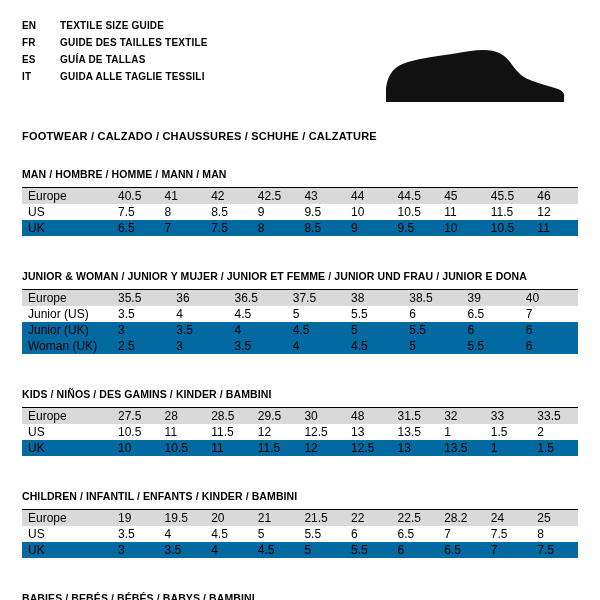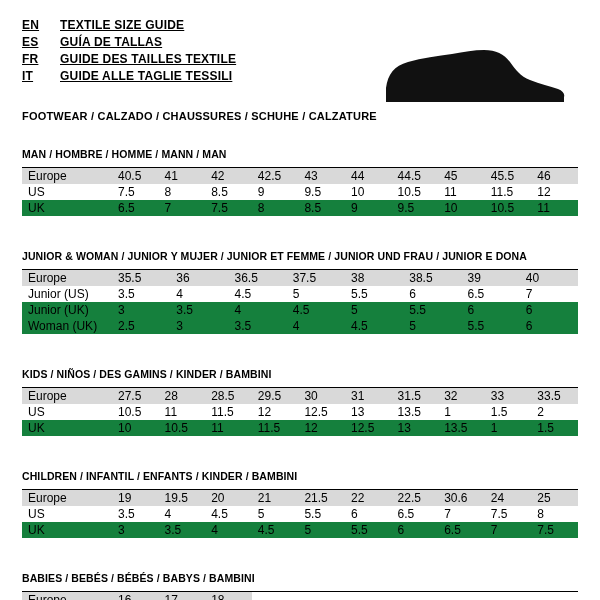--- a/index.html
+++ b/index.html
@@ -22,23 +22,22 @@
     padding: 18px 22px 0 22px;
   }
 
   
   .header {
     position: relative;
     height: 92px;
   }
   .lang-table {
     border-collapse: collapse;
-    font-size: 12px;
+    font-size: 10px;
     line-height: 15.5px;
-    text-decoration: underline;
   }
   .lang-table td {
     padding: 0 0 1.5px 0;
     vertical-align: top;
     white-space: nowrap;
   }
   .lang-code {
     width: 38px;
     font-weight: bold;
     letter-spacing: 0.2px;
@@ -54,20 +53,21 @@
     right: 10px;
     width: 190px;
     height: 62px;
   }
   .shoe-wrap svg { display: block; }
 
   .section-title {
     font-size: 11px;
     font-weight: bold;
     letter-spacing: 0.2px;
+    margin-top: 20px;
   }
 
   
   .group {
     margin-top: 34px;
   }
   .group.first { margin-top: 26px; }
 
   .group-title {
     font-size: 10.5px;
@@ -83,21 +83,21 @@
   table.sizes {
     border-collapse: collapse;
     width: 100%;
     font-size: 12px;
     table-layout: fixed;
   }
   table.sizes tr.head td {
     background: #d9d9d9;
   }
   table.sizes tr.alt td {
-    background: #15803d;
+    background: #0369a1;
   }
   table.sizes td {
     height: 16px;
     padding: 0 0 0 6px;
     vertical-align: middle;
     white-space: nowrap;
     overflow: hidden;
   }
   table.sizes td.label {
     width: 84px;
@@ -111,30 +111,30 @@
 <div class="page">
 
   <div class="header">
     <table class="lang-table">
       <tbody>
         <tr>
           <td class="lang-code">EN</td>
           <td class="lang-title">TEXTILE SIZE GUIDE</td>
         </tr>
         <tr>
+          <td class="lang-code">FR</td>
+          <td class="lang-title">GUIDE DES TAILLES TEXTILE</td>
+        </tr>
+        <tr>
           <td class="lang-code">ES</td>
           <td class="lang-title">GUÍA DE TALLAS</td>
         </tr>
         <tr>
-          <td class="lang-code">FR</td>
-          <td class="lang-title">GUIDE DES TAILLES TEXTILE</td>
-        </tr>
-        <tr>
           <td class="lang-code">IT</td>
-          <td class="lang-title">GUIDE ALLE TAGLIE TESSILI</td>
+          <td class="lang-title">GUIDA ALLE TAGLIE TESSILI</td>
         </tr>
       </tbody>
     </table>
 
     <div class="shoe-wrap">
       <svg viewBox="0 0 190 62" width="190" height="62" aria-hidden="true">
         <path d="M8 44 C10 30 16 22 30 18 C44 14 60 12 74 10 C86 8 96 6 106 6
                  C118 6 126 10 132 18 C138 26 142 32 152 36 C162 40 172 42 180 45
                  C185 47 187 50 186 53 L186 55 L8 55 Z" fill="#111111"></path>
         <path d="M8 55 L186 55 L186 58 L8 58 Z" fill="#111111"></path>
@@ -250,21 +250,21 @@
     <div class="rule"></div>
     <table class="sizes">
       <tbody>
         <tr class="head">
           <td class="label">Europe</td>
           <td>27.5</td>
           <td>28</td>
           <td>28.5</td>
           <td>29.5</td>
           <td>30</td>
-          <td>31</td>
+          <td>48</td>
           <td>31.5</td>
           <td>32</td>
           <td>33</td>
           <td>33.5</td>
         </tr>
         <tr>
           <td class="label">US</td>
           <td>10.5</td>
           <td>11</td>
           <td>11.5</td>
@@ -300,21 +300,21 @@
       <tbody>
         <tr class="head">
           <td class="label">Europe</td>
           <td>19</td>
           <td>19.5</td>
           <td>20</td>
           <td>21</td>
           <td>21.5</td>
           <td>22</td>
           <td>22.5</td>
-          <td>30.6</td>
+          <td>28.2</td>
           <td>24</td>
           <td>25</td>
         </tr>
         <tr>
           <td class="label">US</td>
           <td>3.5</td>
           <td>4</td>
           <td>4.5</td>
           <td>5</td>
           <td>5.5</td>

